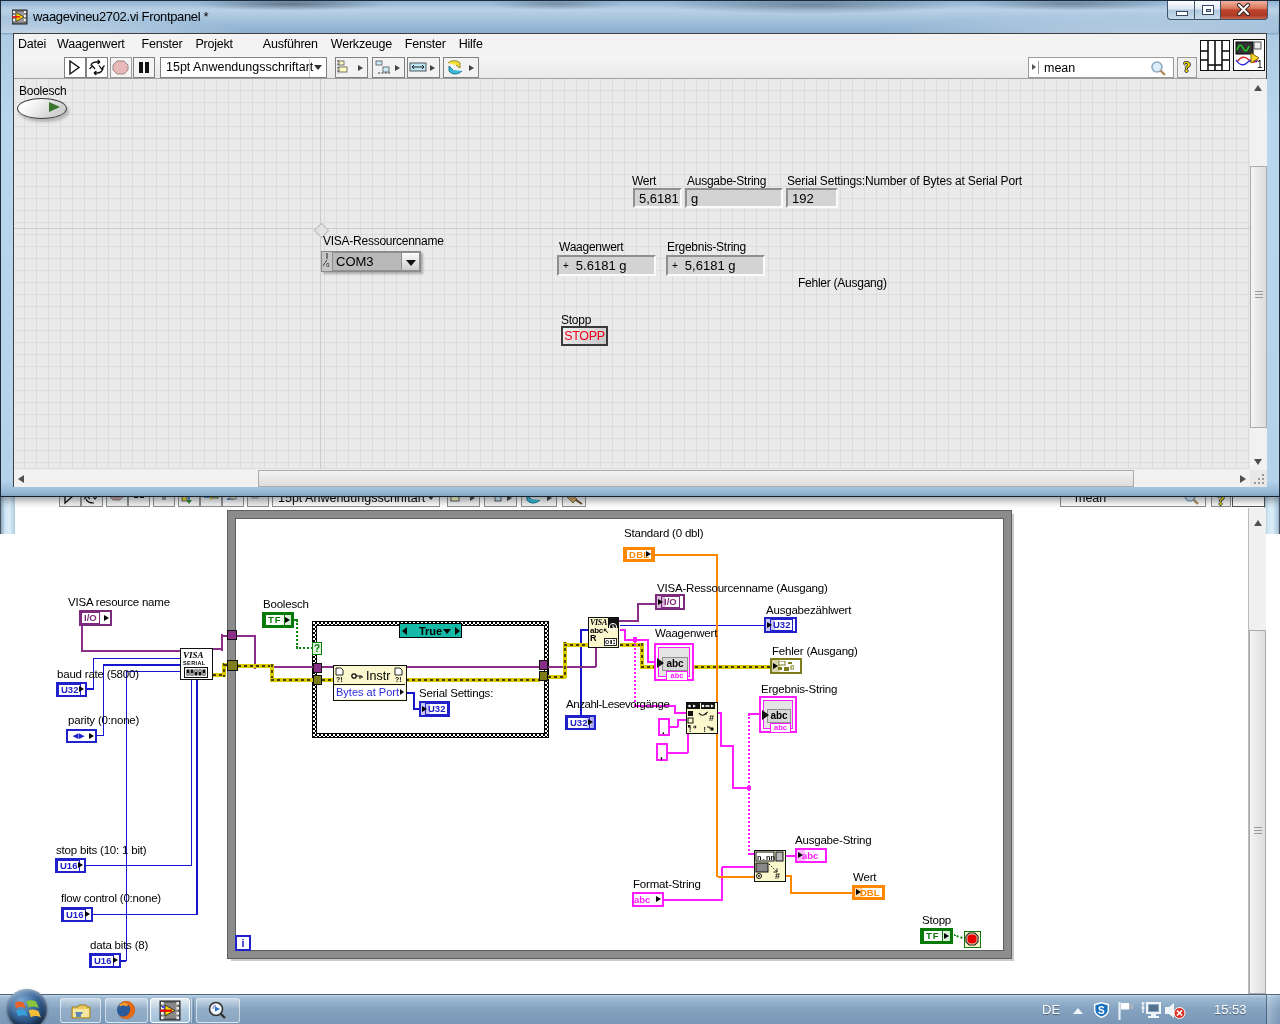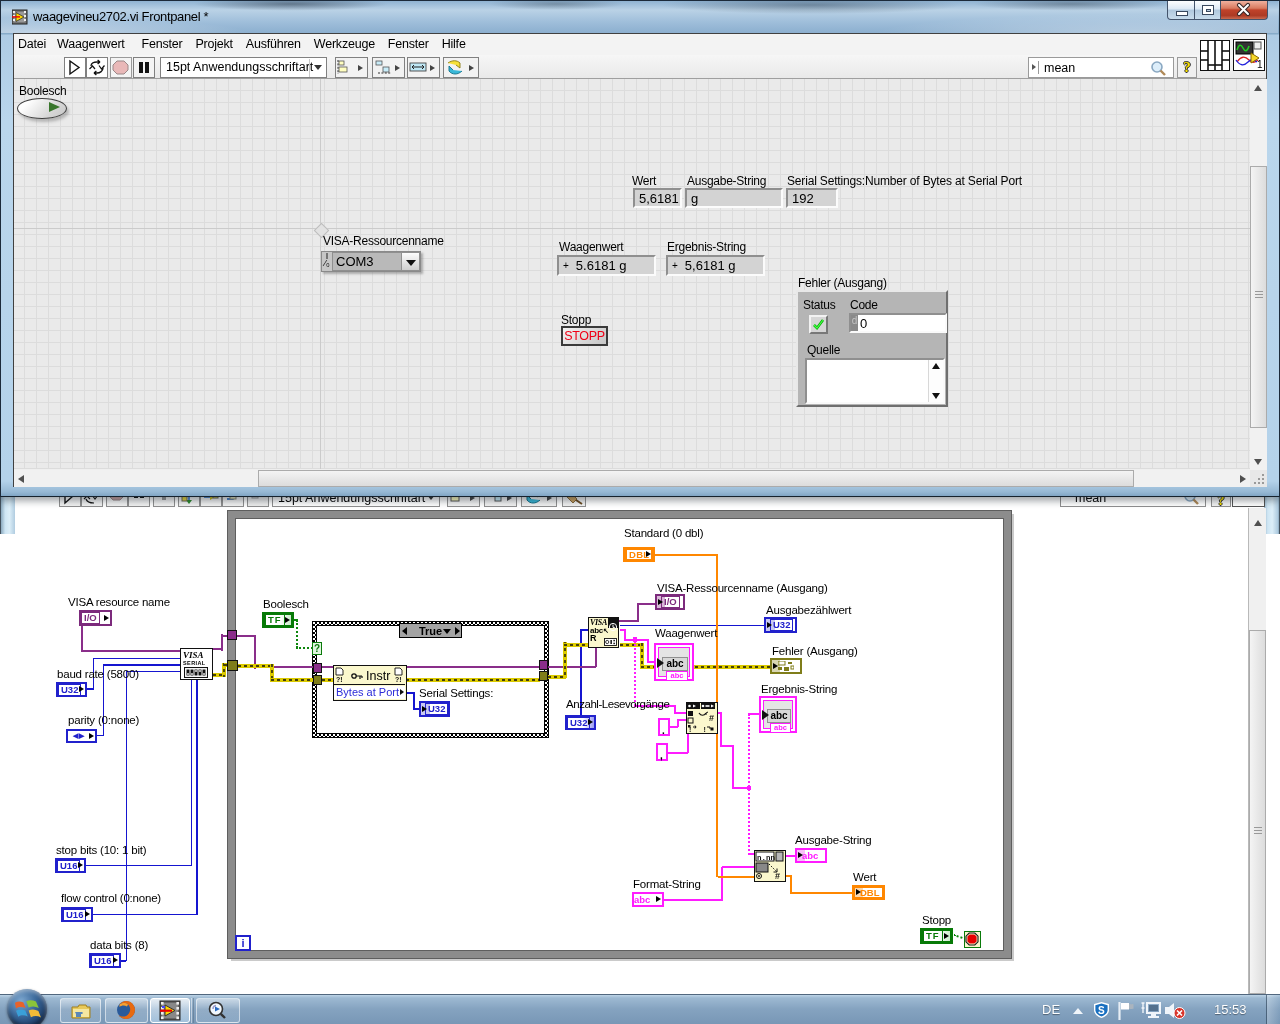--- a/index.html
+++ b/index.html
@@ -13,21 +13,21 @@
 #bd .tb{position:absolute;left:13px;top:28px;width:1253px;height:20px;background:#ececec;border-bottom:1px solid #989898}
 #bd .content{position:absolute;left:15px;top:48px;width:1233px;height:486px;background:#fff}
 .bdsb{position:absolute;left:1248px;top:508px;width:18px;height:486px;background:#f0f0f0;border-left:1px solid #b9b9b9}
 
 .tbb{position:absolute;height:17px;top:490px;background:#f3f3f3;border:1px solid #8f8f8f}
 
 #loop{position:absolute;left:228px;top:511px;width:783px;height:447px;border:7px solid #8c8c8c;box-shadow:0 0 0 1px #5e5e5e,inset 0 0 0 1px #5e5e5e,3px 3px 0 #cacaca}
 
 #case{position:absolute;left:313px;top:622px;width:235px;height:115px;background:repeating-conic-gradient(#000 0 25%,#fff 0 50%) 0 0/4px 4px;box-shadow:0 0 0 1px #000}
 #case .in{position:absolute;left:4px;top:4px;width:227px;height:107px;background:#fff;box-shadow:0 0 0 1px #000}
-#casesel{position:absolute;left:399px;top:623px;width:63px;height:15px;background:#a3a3a3;border:1px solid #000;font:bold 11px "Liberation Sans",sans-serif;display:flex;align-items:center;justify-content:center}
+#casesel{position:absolute;left:399px;top:623px;width:63px;height:15px;background:#14b8a6;border:1px solid #000;font:bold 11px "Liberation Sans",sans-serif;display:flex;align-items:center;justify-content:center}
 
 .term{position:absolute;background:#fff;display:flex;align-items:center;justify-content:flex-start;font:bold 9.5px "Liberation Sans",sans-serif;letter-spacing:0}
 .term .inr{border:1px solid;padding:0 2px;line-height:10px;height:12px;display:flex;align-items:center}
 .arwR{position:absolute;right:1px;top:50%;margin-top:-3.5px;width:0;height:0;border-left:5px solid #000;border-top:3.5px solid transparent;border-bottom:3.5px solid transparent}
 .arwL{position:absolute;left:1px;top:50%;margin-top:-3.5px;width:0;height:0;border-left:5px solid #000;border-top:3.5px solid transparent;border-bottom:3.5px solid transparent}
 .u32{border:2px solid #2121cc;color:#2121cc}
 .u32 .inr,.u16 .inr{border-color:#2121cc}
 .u16{border:2px solid #2121cc;color:#2121cc}
 .io{border:2px solid #7c2a7c;color:#7c2a7c}
 .io .inr{border-color:#7c2a7c}
@@ -520,21 +520,21 @@
         <div class="abs" style="left:7px;top:4px;width:12px;height:10px;background:#fff;border:1px solid #39485e">
           <div class="abs" style="left:2.5px;top:2.5px;width:5px;height:3px;background:#b5cade;border:1px solid #39485e"></div>
         </div>
       </div>
   <div class="abs" style="left:53px;top:0;width:48px;height:19px;background:linear-gradient(180deg,#f0b19e 0,#d97b60 40%,#c0422a 50%,#ad3a24 80%,#c96a50);border:1px solid #43536b;border-top:none;border-radius:0 0 4px 0"><svg width="46" height="17">
           <path d="M18 4 L27 13 M27 4 L18 13" stroke="#3a2a2a" stroke-width="4.2" stroke-linecap="round"></path>
           <path d="M18 4 L27 13 M27 4 L18 13" stroke="#fff" stroke-width="2" stroke-linecap="round"></path>
         </svg></div>
  </div>
  <div class="body"></div>
- <div class="menu"><span style="margin-left:4px">Datei</span><span style="margin-left:11px">Waagenwert</span><span style="margin-left:17px">Fenster</span><span style="margin-left:13px">Projekt</span><span style="margin-left:13px">Ausführen</span><span style="margin-left:13px">Werkzeuge</span><span style="margin-left:13px">Fenster</span><span style="margin-left:13px">Hilfe</span></div>
+ <div class="menu"><span style="margin-left:4px">Datei</span><span style="margin-left:11px">Waagenwert</span><span style="margin-left:17px">Fenster</span><span style="margin-left:13px">Projekt</span><span style="margin-left:30px">Ausführen</span><span style="margin-left:13px">Werkzeuge</span><span style="margin-left:13px">Fenster</span><span style="margin-left:13px">Hilfe</span></div>
  <div class="tool"></div>
 
  <div class="abs" style="left:64px;top:57px;width:22px;height:21px;background:#fff;border:1px solid #808080"><svg width="20" height="19">
         <path d="M5 3 L14 9.5 L5 16 Z" fill="#fcfcfc" stroke="#111" stroke-width="1.4"></path>
       </svg></div>
  <div class="abs" style="left:86px;top:57px;width:22px;height:21px;background:#fff;border:1px solid #808080"><svg width="20" height="19">
         <path d="M4 8 C4 5 7 4 10 4 L13 4 M13 4 L10.6 2 M13 4 L10.6 6" fill="none" stroke="#111" stroke-width="1.3"></path>
         <path d="M16 10 C16 13 13 15 10 15 L7 15 M7 15 L9.4 13 M7 15 L9.4 17" fill="none" stroke="#111" stroke-width="1.3"></path>
         <path d="M2.5 11 L5.5 8 L8 11" fill="none" stroke="#111" stroke-width="1.2"></path>
         <path d="M17.5 7.5 L14.5 11 L12 7.5" fill="none" stroke="#111" stroke-width="1.2"></path>
@@ -635,39 +635,20 @@
  <div class="plbl" style="left:787px;top:174px;letter-spacing:-0.17px">Serial Settings:Number of Bytes at Serial Port</div>
  <div class="fld" style="left:786px;top:188px;width:52px;height:20px">192</div>
  <div class="plbl" style="left:559px;top:240px">Waagenwert</div>
  <div class="fld" style="left:557px;top:255px;width:99px;height:21px"><span style="font-size:10px;margin-right:7px">+</span>5.6181 g</div>
  <div class="plbl" style="left:667px;top:240px">Ergebnis-String</div>
  <div class="fld" style="left:666px;top:255px;width:99px;height:21px"><span style="font-size:10px;margin-right:7px">+</span>5,6181 g</div>
  <div class="plbl" style="left:561px;top:313px">Stopp</div>
  <div class="abs" style="left:561px;top:326px;width:47px;height:20px;background:linear-gradient(135deg,#f2f2f2,#c6c6c6);border:2px solid #3a3a3a;color:#f00016;font:12.5px 'Liberation Sans',sans-serif;text-align:center;line-height:16px;letter-spacing:-0.3px">STOPP</div>
 
  <div class="plbl" style="left:798px;top:276px">Fehler (Ausgang)</div>
- <div class="abs" style="left:796px;top:290px;width:152px;height:117px;background:#b5b5b5;border:2px solid;border-color:#e8e8e8 #6f6f6f #6f6f6f #e8e8e8">
-  <div class="plbl" style="left:5px;top:6px">Status</div>
-  <div class="plbl" style="left:52px;top:6px">Code</div>
-  <div class="abs" style="left:11px;top:23px;width:19px;height:19px;background:#d6d6d6;border:2px solid;border-color:#f2f2f2 #787878 #787878 #f2f2f2"><svg width="15" height="15">
-          <path d="M3 8 L6 11 L12 3" fill="none" stroke="#0a0" stroke-width="2.6"></path>
-          <path d="M3 8 L6 11 L12 3" fill="none" stroke="#4f4" stroke-width="1.2"></path>
-        </svg></div>
-  <div class="abs" style="left:51px;top:21px;width:98px;height:20px;background:#fff;border:2px solid;border-color:#8f8f8f #fafafa #fafafa #8f8f8f">
-        <span style="position:absolute;left:0;top:0;width:7px;height:16px;background:#8a8a8a;color:#c4c4c4;font:10px 'Liberation Sans',sans-serif;text-align:center">d</span>
-        <span style="position:absolute;left:9px;top:1px;font:13px 'Liberation Sans',sans-serif">0</span>
-      </div>
-  <div class="plbl" style="left:9px;top:51px">Quelle</div>
-  <div class="abs" style="left:7px;top:66px;width:140px;height:46px;background:#fff;border:2px solid;border-color:#8f8f8f #fafafa #fafafa #8f8f8f">
-   <div class="abs" style="left:121px;top:0;width:15px;height:42px;background:#fdfdfd;border-left:1px solid #d8d8d8">
-          <span class="arr" style="left:3px;top:3px;border-bottom:6px solid #111;border-left:4.5px solid transparent;border-right:4.5px solid transparent"></span>
-          <span class="arr" style="left:3px;bottom:3px;border-top:6px solid #111;border-left:4.5px solid transparent;border-right:4.5px solid transparent"></span>
-        </div>
-  </div>
- </div>
 
  <div class="sb" style="left:14px;top:470px;width:1236px;height:17px;background:#f1f1f1">
   <span class="arr" style="left:4px;top:5px;border-right:6px solid #505050;border-top:4.5px solid transparent;border-bottom:4.5px solid transparent"></span>
   <div class="sbthumb" style="left:244px;top:0;width:876px;height:17px"></div>
   <span class="arr" style="right:4px;top:5px;border-left:6px solid #505050;border-top:4.5px solid transparent;border-bottom:4.5px solid transparent"></span>
  </div>
  <div class="sb" style="left:1250px;top:79px;width:17px;height:408px;background:#f1f1f1">
   <span class="arr" style="left:4px;top:6px;border-bottom:6px solid #505050;border-left:4.5px solid transparent;border-right:4.5px solid transparent"></span>
   <div class="sbthumbv" style="left:0;top:87px;width:17px;height:262px">
         <span style="position:absolute;left:4px;top:124px;width:8px;height:1px;background:#999;box-shadow:0 3px 0 #999,0 6px 0 #999"></span>

